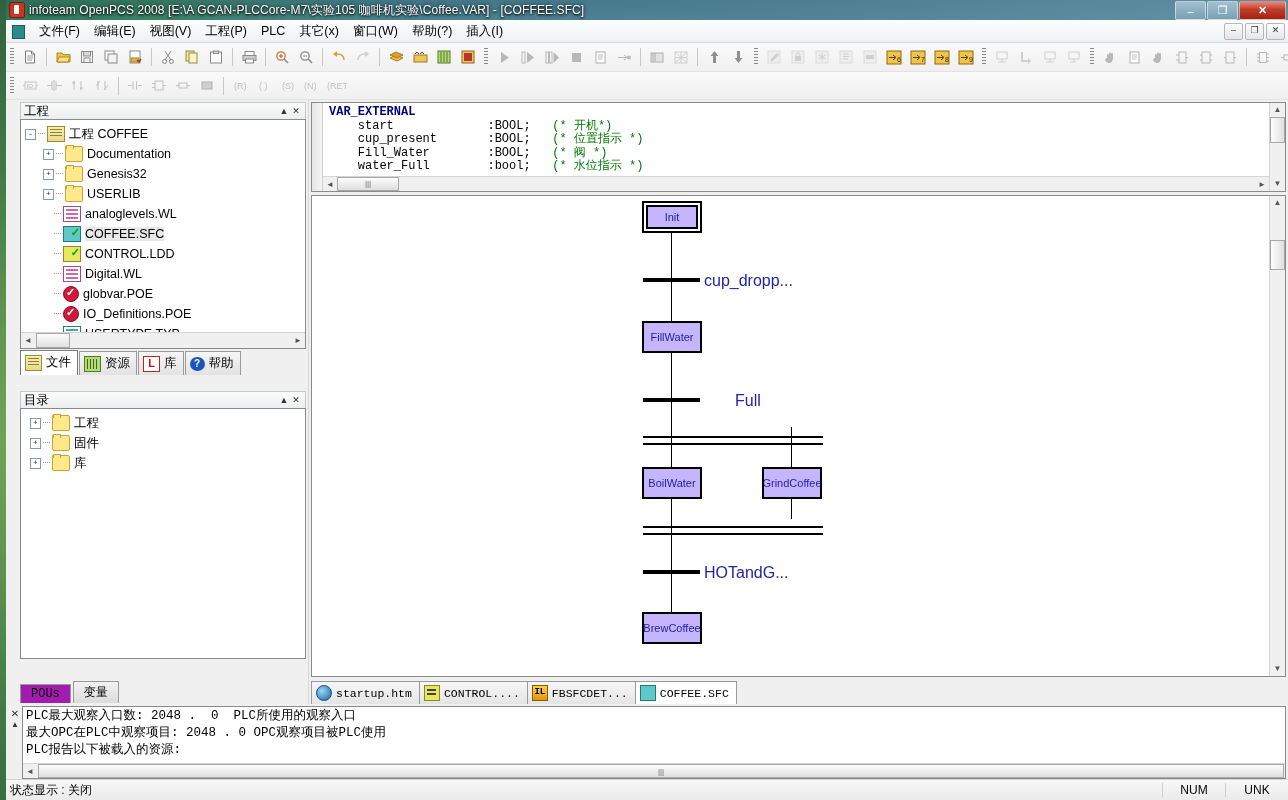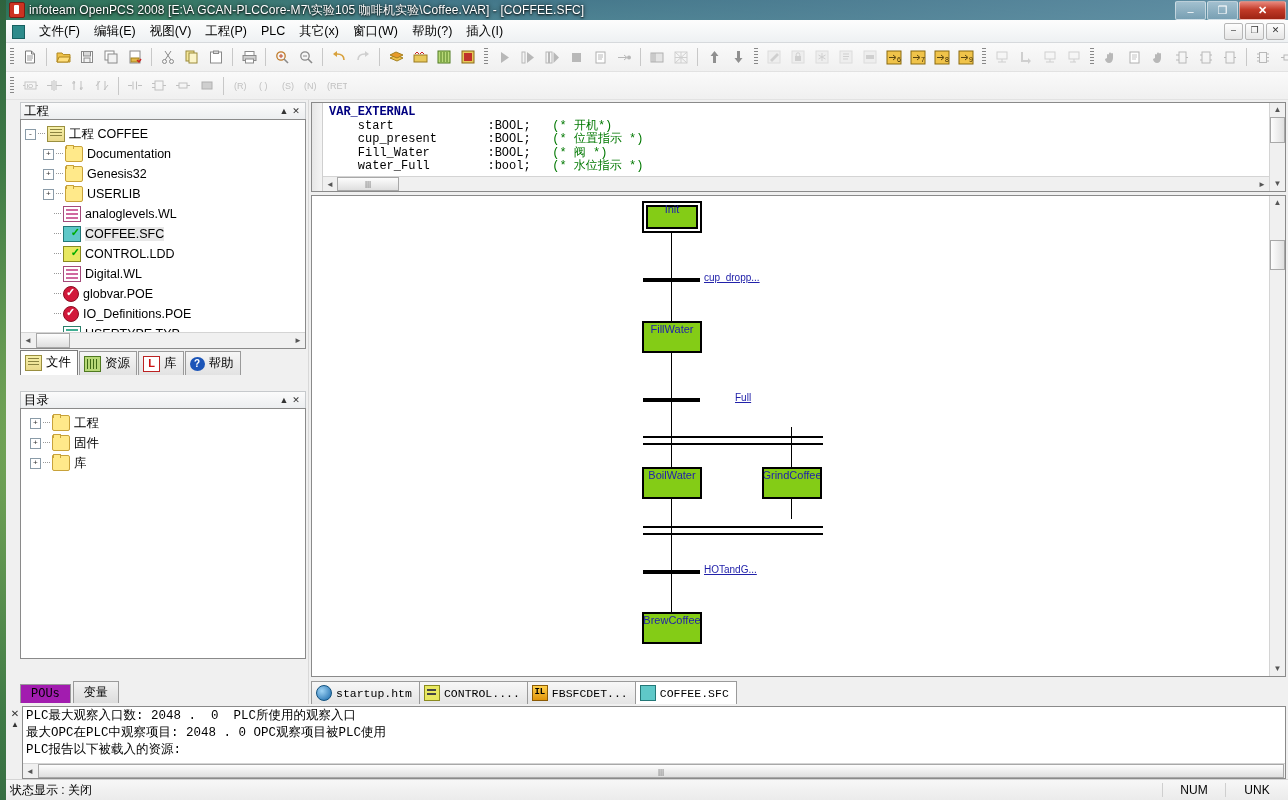--- a/index.html
+++ b/index.html
@@ -215,29 +215,29 @@
     height:14px;background:#f0f0f0;border-top:1px solid #d4d4d4;
     display:flex;align-items:center;
   }
   .hbar .arr{width:14px;text-align:center;font-size:8px;color:#555;}
   .hbar .thumb{height:12px;background:linear-gradient(180deg,#fdfdfd,#dfdfdf);border:1px solid #a8a8a8;}
   
   #sfcwrap{flex:1;min-height:0;display:flex;flex-direction:column;margin-top:3px;}
   #sfcmain{flex:1;min-height:0;display:flex;border:1px solid #8a8a8a;background:#fff;}
   #sfccanvas{flex:1;position:relative;overflow:hidden;background:#fff;}
   .sfcstep{
-    position:absolute;border:2px solid #000;background:#84cc16;
-    display:flex;align-items:flex-start;justify-content:center;
+    position:absolute;border:2px solid #000;background:#c4b5fd;
+    display:flex;align-items:center;justify-content:center;
     color:#2222aa;font-size:11px;font-family:"Liberation Sans",sans-serif;
     box-sizing:border-box;overflow:hidden;white-space:nowrap;
   }
   .sfcstep.init{border-width:2px;box-shadow:inset 0 0 0 2px #fff, inset 0 0 0 4px #000;}
   .vline{position:absolute;width:1px;background:#000;}
   .trans{position:absolute;height:4px;background:#000;}
-  .translabel{position:absolute;color:#2222aa;font-size:10px;white-space:nowrap;text-decoration:underline;}
+  .translabel{position:absolute;color:#2222aa;font-size:16px;white-space:nowrap;}
   .dbl{position:absolute;height:5px;border-top:2px solid #000;border-bottom:2px solid #000;}
   
   #doctabs{
     height:24px;display:flex;align-items:flex-end;margin-top:3px;flex:0 0 auto;
     background:#f0f0f0;
   }
   .dtab{
     display:flex;align-items:center;gap:4px;padding:3px 7px 3px 4px;
     font-family:"Liberation Mono","DejaVu Sans Mono",monospace;font-size:11.5px;
     border:1px solid #9a9a9a;border-bottom:none;

